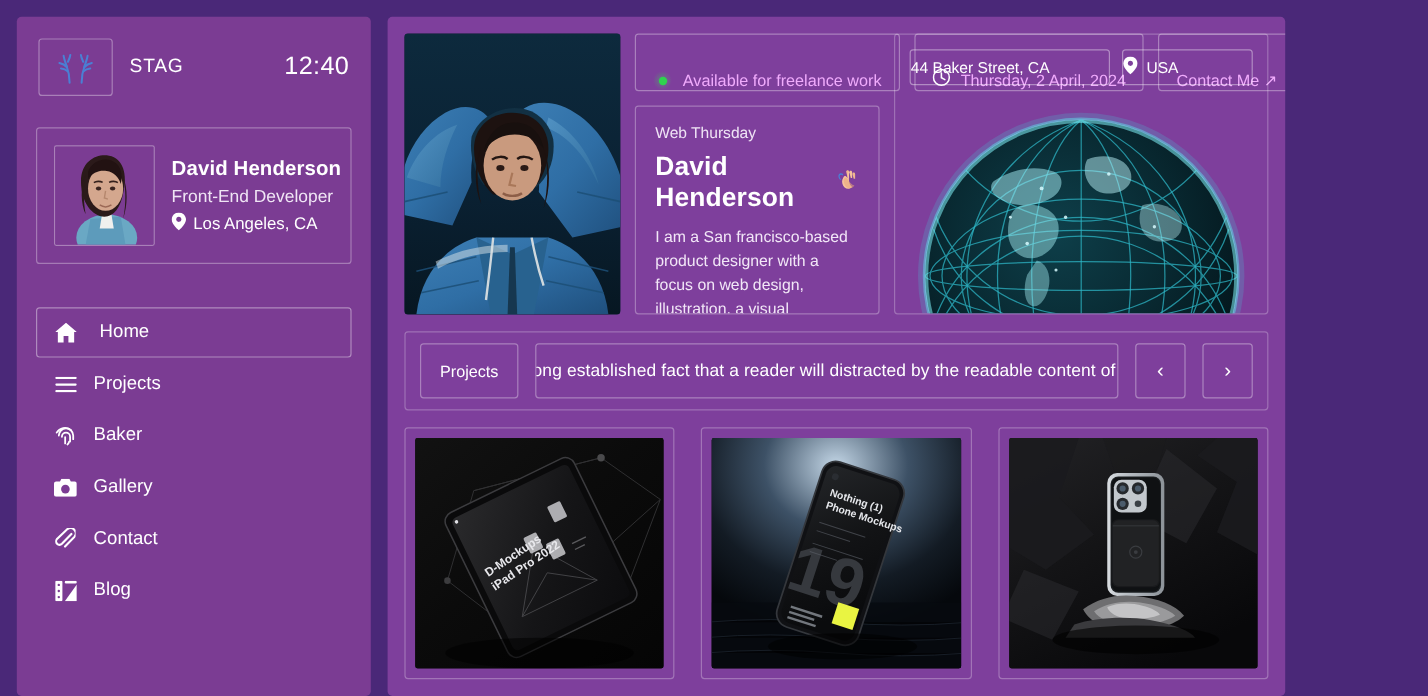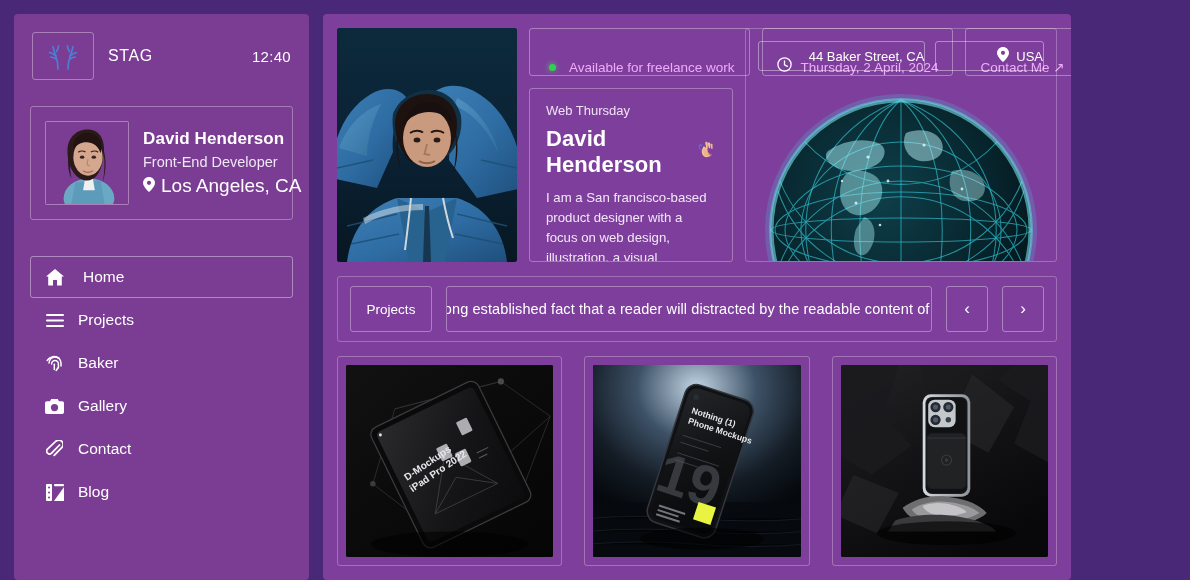--- a/index.html
+++ b/index.html
@@ -54,21 +54,21 @@
     flex: 0 0 62px;
   }
   .brand-name {
     color: #ffffff;
     font-size: 16px;
     letter-spacing: 0.6px;
     flex: 1;
   }
   .brand-time {
     color: #ffffff;
-    font-size: 15px;
+    font-size: 21px;
     letter-spacing: 0.3px;
   }
 
   .profile-card {
     border: 1px solid rgba(255,255,255,0.32);
     border-radius: 3px;
     padding: 14px;
     display: flex;
     gap: 14px;
     align-items: center;
@@ -93,21 +93,21 @@
     letter-spacing: 0.1px;
     white-space: nowrap;
   }
   .profile-role {
     color: #f0e6f5;
     font-size: 14.5px;
     white-space: nowrap;
   }
   .profile-loc {
     color: #ffffff;
-    font-size: 19px;
+    font-size: 14px;
     display: flex;
     align-items: center;
     gap: 6px;
     white-space: nowrap;
   }
 
   .nav { display: flex; flex-direction: column; }
   .nav-item {
     display: flex;
     align-items: center;
@@ -217,21 +217,21 @@
     overflow: hidden;
     display: flex;
     flex-direction: column;
   }
   .globe-chips { display: flex; gap: 10px; height: 30px; flex: 0 0 30px; position: relative; z-index: 2; }
   .gchip {
     border: 1px solid rgba(255,255,255,0.40);
     border-radius: 3px;
     display: flex;
     align-items: center;
-    justify-content: flex-end;
+    justify-content: flex-start;
     gap: 7px;
     color: #ffffff;
     font-size: 13px;
     cursor: pointer;
     white-space: nowrap;
   }
   .gchip-addr { flex: 1.55; }
   .gchip-country { flex: 1; }
   .globe-img {
     position: absolute;

